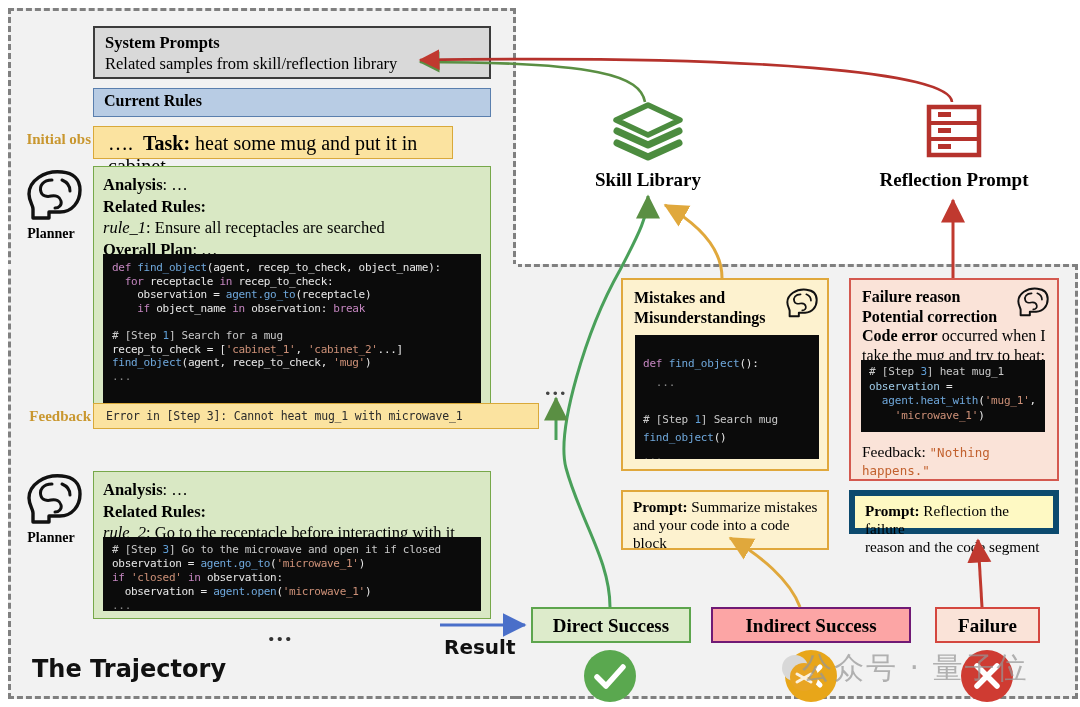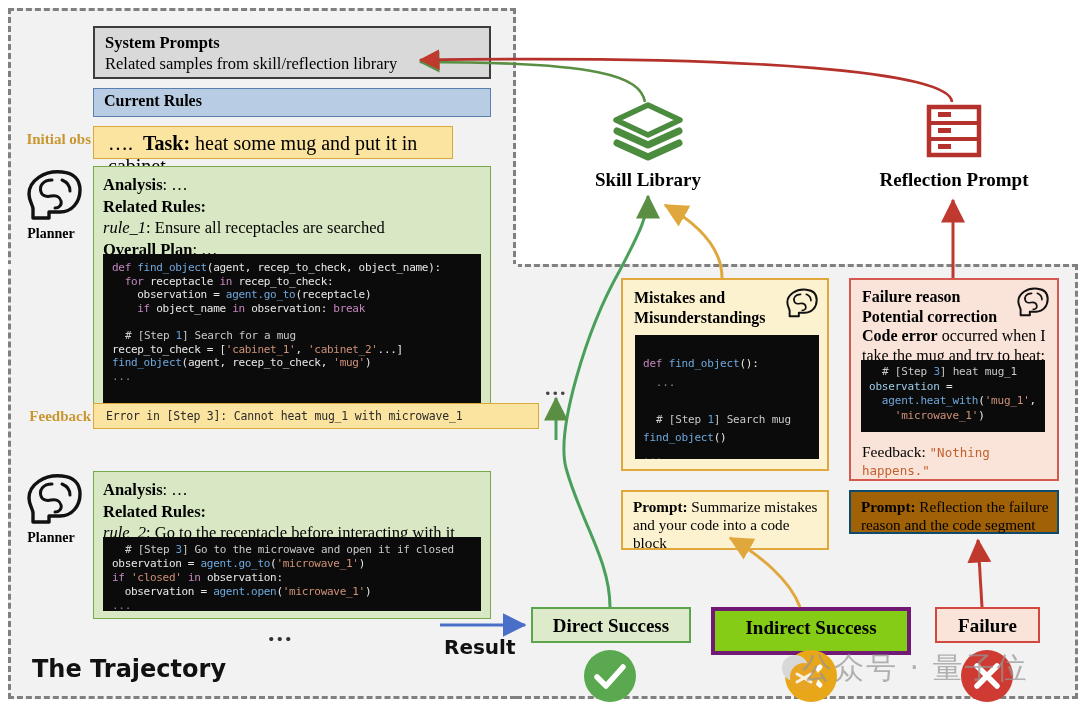--- a/index.html
+++ b/index.html
@@ -79,21 +79,21 @@
     background: #0b0b0b; color: #e8e8e8;
     font-family: "DejaVu Sans Mono", monospace;
     white-space: pre; overflow: hidden;
   }
   .code1 { position:absolute; left: 9px; top: 87px; width: 378px; height: 152px; font-size: 11px; line-height: 13.6px; padding: 7px 0 0 9px; letter-spacing:-0.3px;}
   .code2 { position:absolute; left: 9px; top: 65px; width: 378px; height: 74px; font-size: 11px; line-height: 14px; padding: 6px 0 0 9px; letter-spacing:-0.3px;}
   .kw { color: #c586c0; }
   .fn { color: #6fa8dc; }
   .str { color: #ce9178; }
   .num { color: #5f9ed6; }
-  .cm { color: #c9c9c9; margin-left: 13px; }
+  .cm { color: #c9c9c9; }
   .dim { color: #8a8a8a; }
   .var { color: #9ecbe8; }
 
   
   .lbl-initial {
     position:absolute; left: 13px; top: 131px; width: 78px;
     text-align:right; font-weight: bold; font-size: 15px; color: #c9972f;
   }
   .lbl-feedback {
     position:absolute; left: 8px; top: 408px; width: 83px;
@@ -148,32 +148,32 @@
   .code4 { position:absolute; left: 10px; top: 80px; width: 184px; height: 72px; font-size: 11px; line-height: 14.5px; padding: 5px 0 0 8px; letter-spacing:-0.2px;}
 
   .prompt-box { font-size: 15.2px; line-height: 18px; color:#000; padding: 6px 7px 0 10px; }
   .prompt-box b { font-weight: bold; }
   .prompt-yellow {
     left: 621px; top: 490px; width: 208px; height: 60px;
     background: #fdf2cf; border: 2px solid #e0a83c;
   }
   .prompt-red {
     left: 849px; top: 490px; width: 210px; height: 44px;
-    background: #a16207; border: 2px solid #0c4a6e;
+    background: #fef9c3; border: 6px solid #0c4a6e;
   }
 
   
   .resbox { text-align:center; font-weight:bold; font-size: 19px; color:#000; padding-top: 6px;}
   .res-direct {
     left: 531px; top: 607px; width: 160px; height: 36px;
     background: #ddebcb; border: 2px solid #5da54d;
   }
   .res-indirect {
-    left: 711px; top: 607px; width: 200px; height: 48px;
-    background: #84cc16; border: 4px solid #701a75;
+    left: 711px; top: 607px; width: 200px; height: 36px;
+    background: #fca5a5; border: 2px solid #701a75;
   }
   .res-failure {
     left: 935px; top: 607px; width: 105px; height: 36px;
     background: #fae3d8; border: 2px solid #d4473f;
   }
 
   .mark { position:absolute; width:52px; height:52px; border-radius:50%; }
   .mark-ok { left: 584px; top: 650px; background:#5aa84f; }
   .mark-warn{ left: 785px; top: 650px; background:#e8a619; }
   .mark-bad { left: 961px; top: 650px; background:#cf3b32; }

